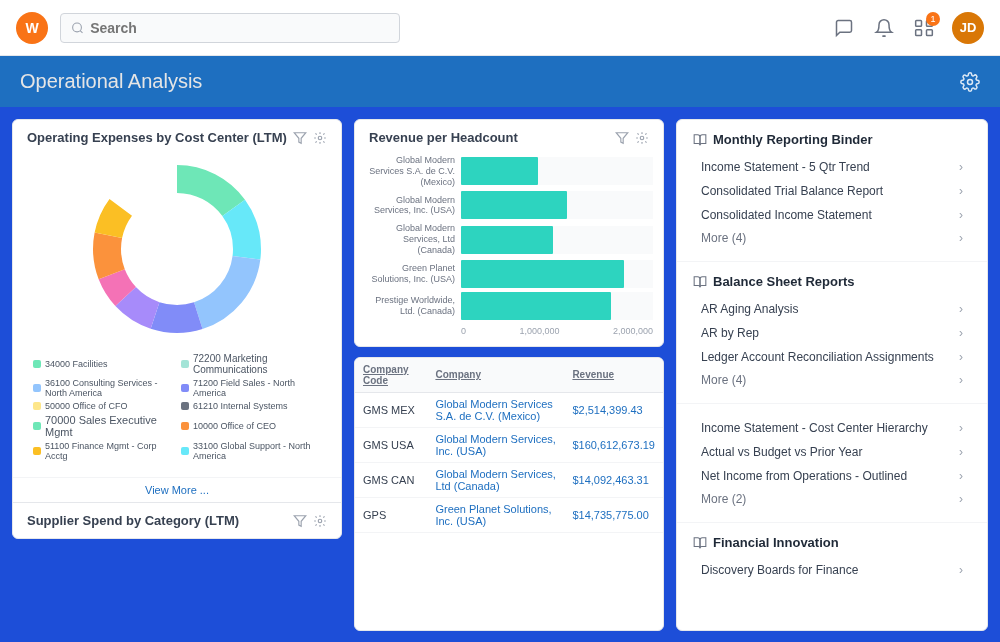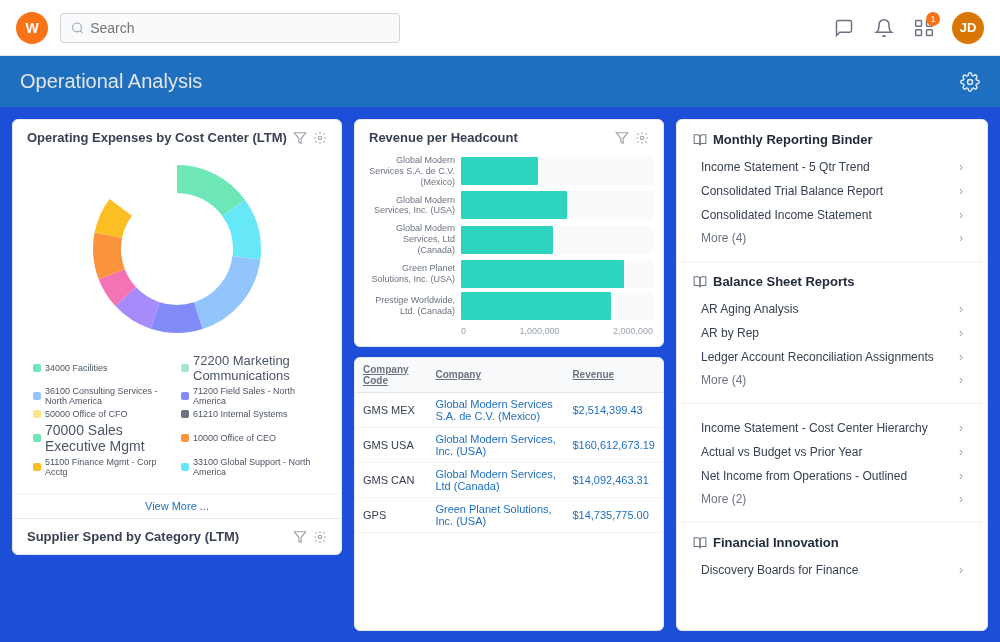--- a/index.html
+++ b/index.html
@@ -27,21 +27,21 @@
       display: flex; align-items: center;
       background: #f9fafb;
       border: 1px solid #d1d5db;
       border-radius: 4px;
       padding: 6px 10px;
       flex: 1; max-width: 340px;
       gap: 6px;
     }
     .search-bar input {
       border: none; background: transparent; outline: none;
-      font-size: 14px; color: #14532d; width: 100%;
+      font-size: 14px; color: #14532d; width: 100%; font-weight: bold;
     }
     .nav-icons {
       margin-left: auto;
       display: flex; align-items: center; gap: 16px;
     }
     .nav-icon {
       width: 24px; height: 24px; color: #6b7280;
       cursor: pointer; display: flex; align-items: center; justify-content: center;
     }
     .notification-badge {
@@ -285,41 +285,41 @@
             </svg>
           </div>
         </div>
         <div class="legend-grid" id="legend-container">
             <div class="legend-item">
               <div class="legend-dot" style="background:#6ee7b7"></div>
               <span style="font-size:9px">34000 Facilities</span>
             </div>
             <div class="legend-item">
               <div class="legend-dot" style="background:#a3e4d7"></div>
-              <span style="font-size:13px">72200 Marketing Communications</span>
+              <span style="font-size:10px">72200 Marketing Communications</span>
             </div>
             <div class="legend-item">
               <div class="legend-dot" style="background:#93c5fd"></div>
               <span style="font-size:9px">36100 Consulting Services - North America</span>
             </div>
             <div class="legend-item">
               <div class="legend-dot" style="background:#818cf8"></div>
               <span style="font-size:9px">71200 Field Sales - North America</span>
             </div>
             <div class="legend-item">
               <div class="legend-dot" style="background:#fde68a"></div>
               <span style="font-size:9px">50000 Office of CFO</span>
             </div>
             <div class="legend-item">
               <div class="legend-dot" style="background:#6b7280"></div>
               <span style="font-size:9px">61210 Internal Systems</span>
             </div>
             <div class="legend-item">
               <div class="legend-dot" style="background:#6ee7b7"></div>
-              <span style="font-size:14px">70000 Sales Executive Mgmt</span>
+              <span style="font-size:11px">70000 Sales Executive Mgmt</span>
             </div>
             <div class="legend-item">
               <div class="legend-dot" style="background:#fb923c"></div>
               <span style="font-size:9px">10000 Office of CEO</span>
             </div>
             <div class="legend-item">
               <div class="legend-dot" style="background:#fbbf24"></div>
               <span style="font-size:9px">51100 Finance Mgmt - Corp Acctg</span>
             </div>
             <div class="legend-item">

